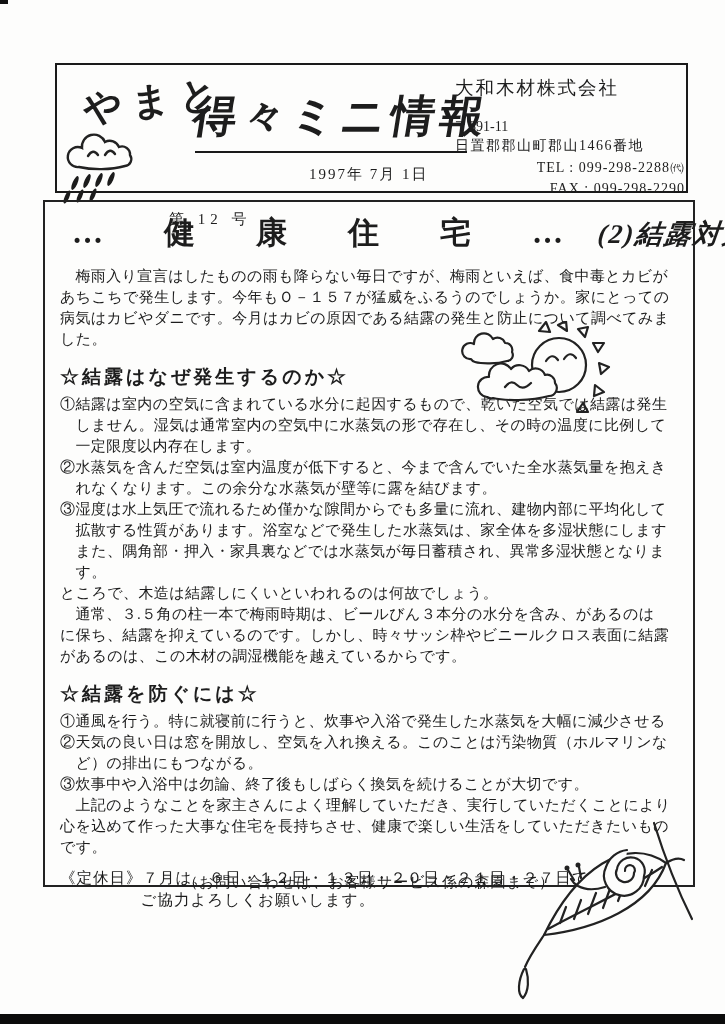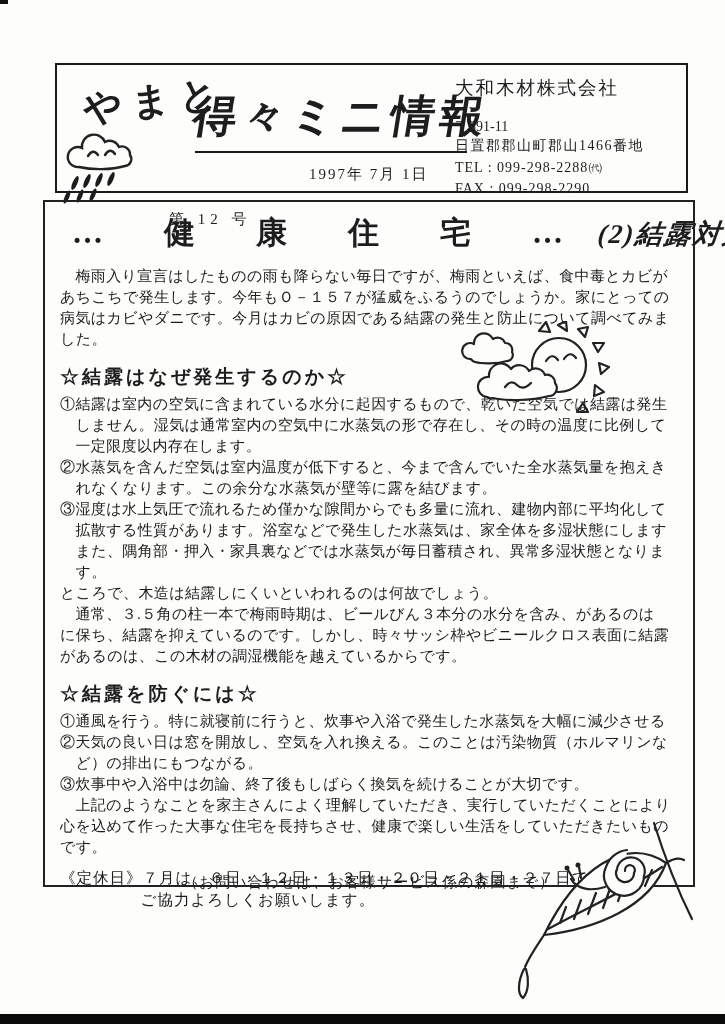--- a/index.html
+++ b/index.html
@@ -14,21 +14,21 @@
   .newsletter-title { position:absolute; left:136px; top:22px; }
   .newsletter-title span { display:inline-block; font-size:44px; font-weight:bold; letter-spacing:5px;
            transform:skewX(-9deg); }
   .title-underline { position:absolute; left:138px; top:86px; width:272px; border-top:2px solid #1a1a1a; }
   .issue { position:absolute; left:112px; top:100px; font-size:15px; letter-spacing:5px;margin-top:45px; }
   .issue-date { position:absolute; left:252px; top:100px; font-size:15px; letter-spacing:2px; }
   .company { position:absolute; left:398px; top:14px; width:230px; font-size:14px; line-height:19px; }
   .company .c-name { font-size:18.5px; letter-spacing:2px; margin-bottom:19px; }
   .company .c-postal { margin-top:2px; }
   .company .c-address { letter-spacing:1.5px; }
-  .company .c-tel, .company .c-fax { text-align:left; margin-top:2.5px; letter-spacing:1px; }
+  .company .c-tel, .company .c-fax { text-align:right; margin-top:2.5px; letter-spacing:1px; }
 
   
   .main-box { position:absolute; left:43px; top:200px; width:652px; height:687px; border:2px solid #222;
               padding:8px 14px 8px 15px; background:transparent; }
   .article-title { display:flex; align-items:baseline; gap:20px; margin:2px 0 12px 12px; white-space:nowrap; }
   .t-main { font-size:31px; font-weight:bold; letter-spacing:15px; }
   .t-sub  { font-size:27px; font-weight:bold; font-style:italic; letter-spacing:2px; transform:skewX(-6deg); display:inline-block; }
   .bline { font-size:15px; line-height:21px; letter-spacing:0.4px; }
   .sec-heading { font-size:19px; font-weight:bold; letter-spacing:3px; margin:14px 0 4px; }
   .notice { margin-top:9px; }

